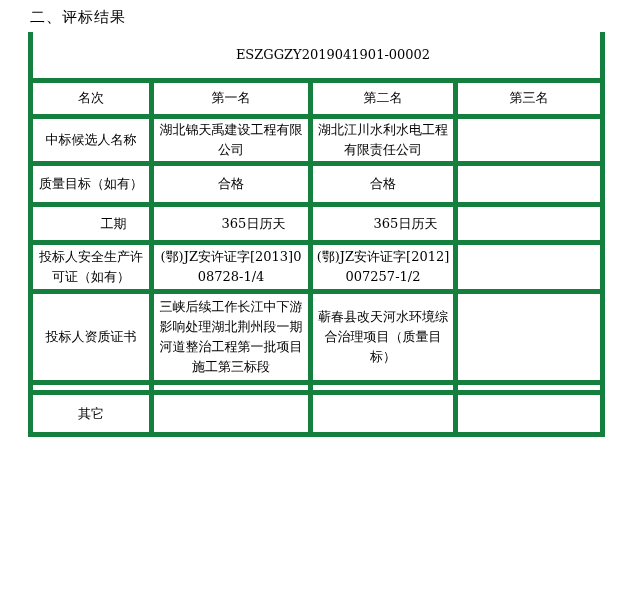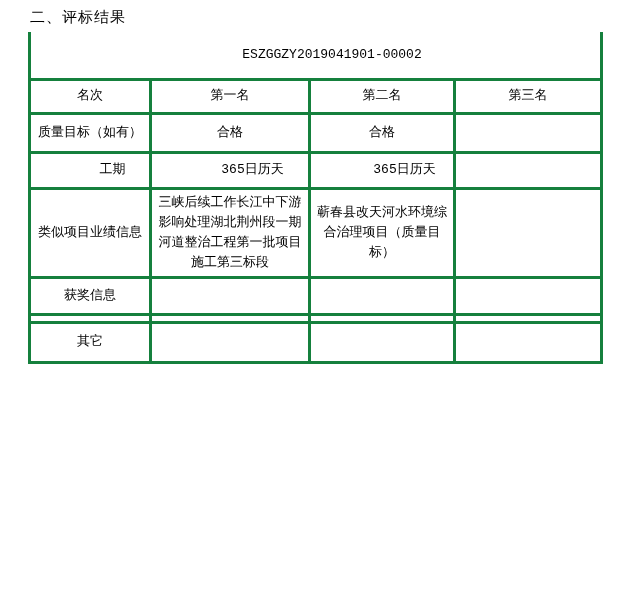--- a/index.html
+++ b/index.html
@@ -9,37 +9,36 @@
     width: 628px;
     height: 615px;
     font-family: "DejaVu Serif", "Liberation Serif", serif;
     color: #000000;
   }
   .page {
     position: relative;
     width: 628px;
     height: 615px;
     overflow: hidden;
-    font-family: Liberation Mono, monospace;
   }
   .section-title {
     margin: 8px 0 5px 30px;
     font-size: 15px;
     font-weight: normal;
     letter-spacing: 1px;
   }
   table.results {
     border-collapse: collapse;
     table-layout: fixed;
     margin-left: 28px;
     width: 574px;
     background: #ffffff;
   }
   table.results td {
-    border: 3px solid #15803d;
+    border: 5px solid #15803d;
     font-size: 13px;
     text-align: center;
     vertical-align: middle;
     padding: 1px 3px;
     line-height: 1.55;
     word-break: break-all;
     overflow: hidden;
   }
   
   tr.row-code td { border-top: none; }
@@ -82,52 +81,58 @@
         <td colspan="4">ESZGGZY2019041901-00002</td>
       </tr>
 
       <tr class="row-head">
         <td>名次</td>
         <td>第一名</td>
         <td>第二名</td>
         <td>第三名</td>
       </tr>
 
+      <tr class="row-name">
+        <td>中标候选人名称</td>
+        <td>湖北锦天禹建设工程有限公司</td>
+        <td>湖北江川水利水电工程有限责任公司</td>
+        <td></td>
+      </tr>
 
 
       <tr class="row-quality">
         <td>质量目标（如有）</td>
         <td>合格</td>
         <td>合格</td>
         <td></td>
       </tr>
 
       <tr class="row-period">
         <td>工期</td>
         <td>365日历天</td>
         <td>365日历天</td>
         <td></td>
       </tr>
 
 
+      <tr class="row-safety">
+        <td>投标人安全生产许可证（如有）</td>
+        <td>(鄂)JZ安许证字[2013]008728-1/4</td>
+        <td>(鄂)JZ安许证字[2012]007257-1/2</td>
+        <td></td>
+      </tr>
 
 
       <tr class="row-achv">
-        <td>类似项目业绩信息</td>
+        <td>投标人资质证书</td>
         <td>三峡后续工作长江中下游影响处理湖北荆州段一期河道整治工程第一批项目施工第三标段</td>
         <td>蕲春县改天河水环境综合治理项目（质量目标）</td>
         <td></td>
       </tr>
 
-      <tr class="row-award">
-        <td>获奖信息</td>
-        <td></td>
-        <td></td>
-        <td></td>
-      </tr>
 
       <tr class="row-spacer">
         <td></td>
         <td></td>
         <td></td>
         <td></td>
       </tr>
 
       <tr class="row-other">
         <td>其它</td>

